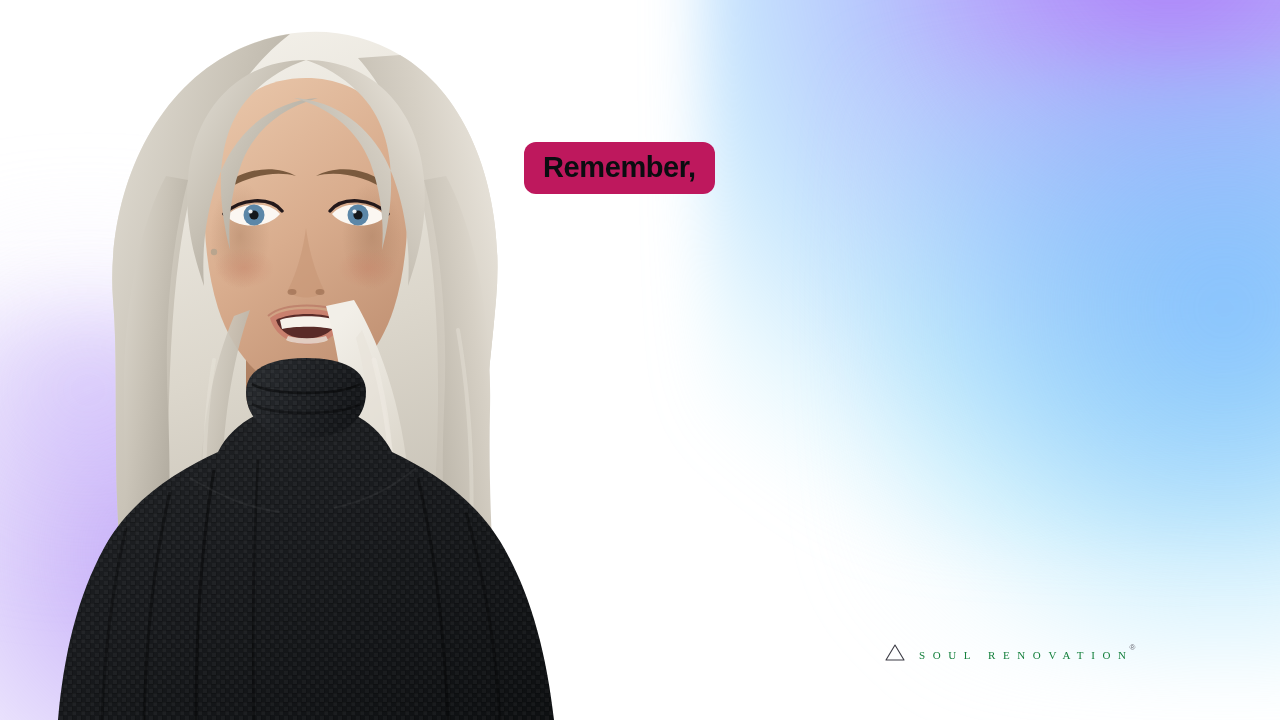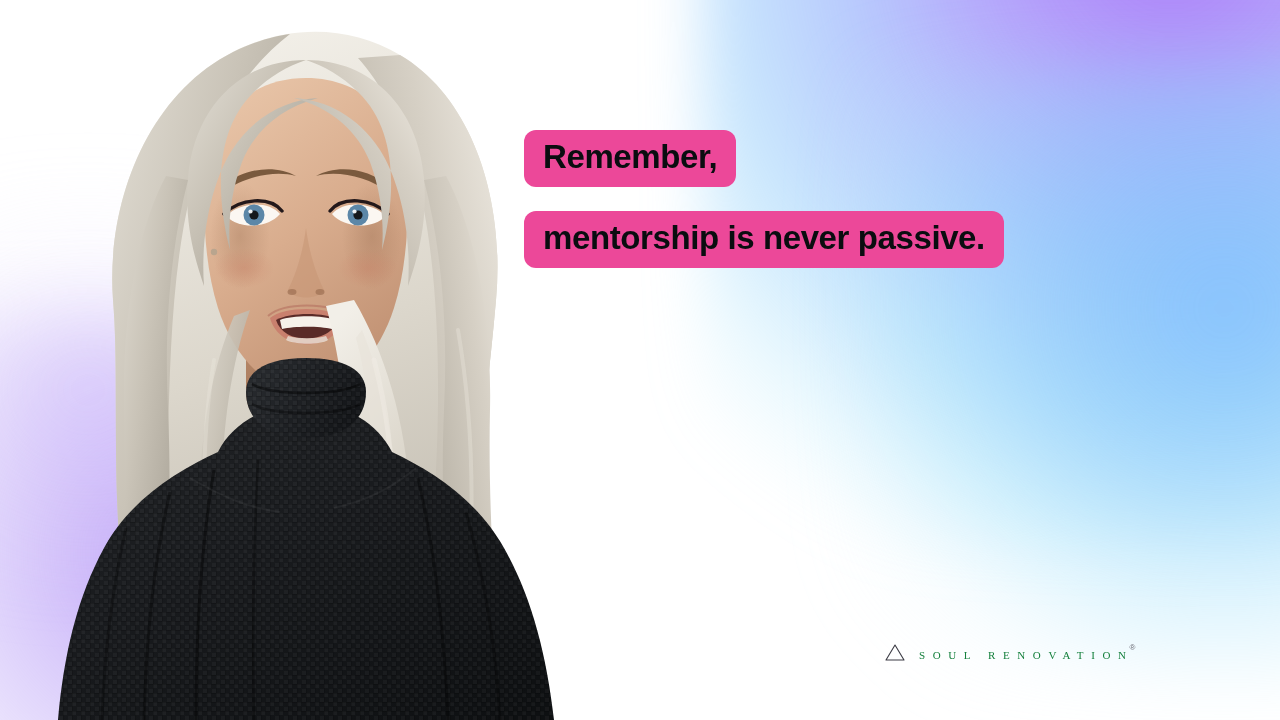--- a/index.html
+++ b/index.html
@@ -85,28 +85,29 @@
   #captions {
     position:absolute;
     left:524px; top:130px;
     display:flex; flex-direction:column;
     align-items:flex-start;
     gap:24px;
   }
 
   .caption-line {
     display:inline-block;
-    background:#ec4899;
+    background:#be185d;
     border-radius:12px;
     padding:9px 19px 11px 19px;
-    font-size:33px;
+    font-size:29px;
     font-weight:700;
     letter-spacing:-0.4px;
     line-height:1.12;
     white-space:nowrap;
+    margin-top:12px;
   }
   .caption-line.spoken   { color:#0a0d10; }
   .caption-line.upcoming { color:#ffffff; }
 
   
   #brand {
     position:absolute;
     left:884px; top:643px;
     display:flex; align-items:center;
     color:#3b3b44;
@@ -311,21 +312,20 @@
         <path d="M400 478 C 416 546, 426 630, 430 720" stroke="#000000" stroke-width="3" fill="none" opacity="0.34"></path>
         <path d="M448 512 C 466 576, 478 648, 482 720" stroke="#000000" stroke-width="3" fill="none" opacity="0.28"></path>
         <path d="M172 478 C 206 498, 232 508, 262 512" stroke="#ffffff" stroke-width="2" fill="none" opacity="0.05"></path>
         <path d="M398 468 C 372 490, 344 502, 316 508" stroke="#ffffff" stroke-width="2" fill="none" opacity="0.05"></path>
       </g>
     </svg>
   </div>
 
   <div id="captions">
     <span class="caption-line spoken">Remember,</span>
-    <span class="caption-line spoken">mentorship is never passive.</span>
   </div>
 
   <div id="brand">
     <span id="brand-mark">
       <svg width="22" height="19" viewBox="0 0 22 19" aria-hidden="true">
         <path d="M11 2 L20 17 L2 17 Z" fill="none" stroke="#3b3b44" stroke-width="1.1" stroke-linejoin="round"></path>
       </svg>
     </span>
     <span id="brand-name">SOUL RENOVATION</span>
     <span id="brand-tm">®</span>

